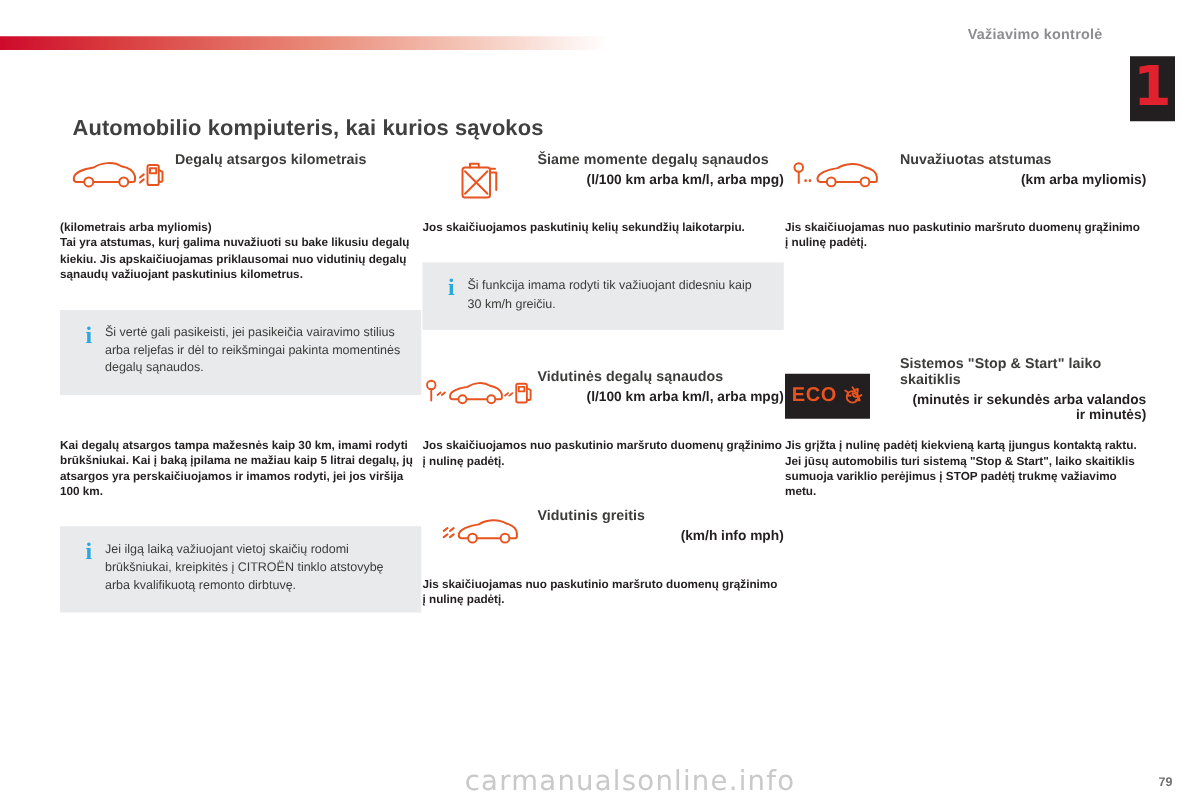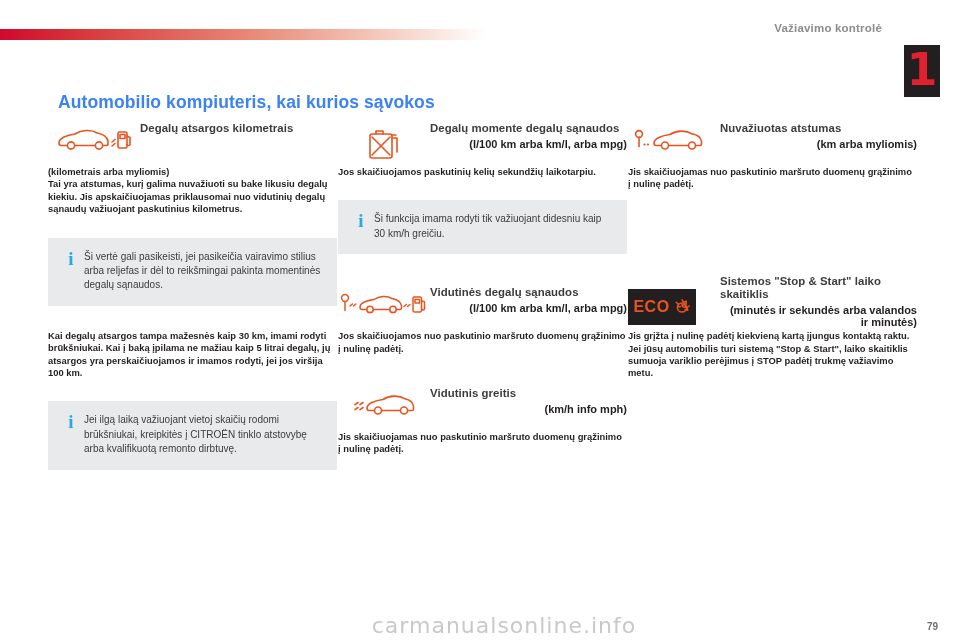--- a/index.html
+++ b/index.html
@@ -55,21 +55,21 @@
     font-family: "DejaVu Sans", sans-serif;
   }
 
   
   .page-title {
     position: absolute;
     left: 58px;
     top: 92px;
     font-size: 17.5px;
     font-weight: bold;
-    color: #3b82f6;
+    color: #404040;
     letter-spacing: .1px;
   }
 
   
   .col {
     position: absolute;
     top: 120px;
     width: 289px;
   }
   .col-1 { left: 48px; }
@@ -109,21 +109,21 @@
     color: #231f20;
     line-height: 12px;
     margin-top: 3px;
     text-align: right;
   }
   .entry-body {
     font-size: 9.4px;
     font-weight: bold;
     line-height: 12.4px;
     color: #231f20;
-    margin-top: 2px;
+    margin-top: 12px;
   }
   .entry-body p { margin: 0; }
   .entry-body p + p { margin-top: 0px; }
   .spacer-md { height: 22px; }
   .spacer-lg { height: 30px; }
 
   
   .infobox {
     background: #e9eaec;
     display: flex;
@@ -260,21 +260,21 @@
           <g fill="none" stroke="#e8541f" stroke-width="1.6" stroke-linecap="round" stroke-linejoin="round">
             <path d="M8 10 h18 a2 2 0 0 1 2 2 v20 a2 2 0 0 1 -2 2 H8 a2 2 0 0 1 -2 -2 V12 a2 2 0 0 1 2 -2 z"></path>
             <path d="M8 13 L26 31 M26 13 L8 31"></path>
             <path d="M12 10 v-3 h7 v3"></path>
             <path d="M28 14 h5 v14"></path>
             <path d="M28 11 l4 0"></path>
           </g>
         </svg>
       </div>
       <div class="entry-titles">
-        <div class="entry-title">Degalų momente degalų sąnaudos</div>
+        <div class="entry-title">Šiame momente degalų sąnaudos</div>
         <div class="entry-unit">(l/100 km arba km/l, arba mpg)</div>
       </div>
     </div>
     <div class="entry-body">
       <p>Jos skaičiuojamos paskutinių kelių sekundžių laikotarpiu.</p>
     </div>
   </div>
 
   <div class="spacer-md"></div>
 

